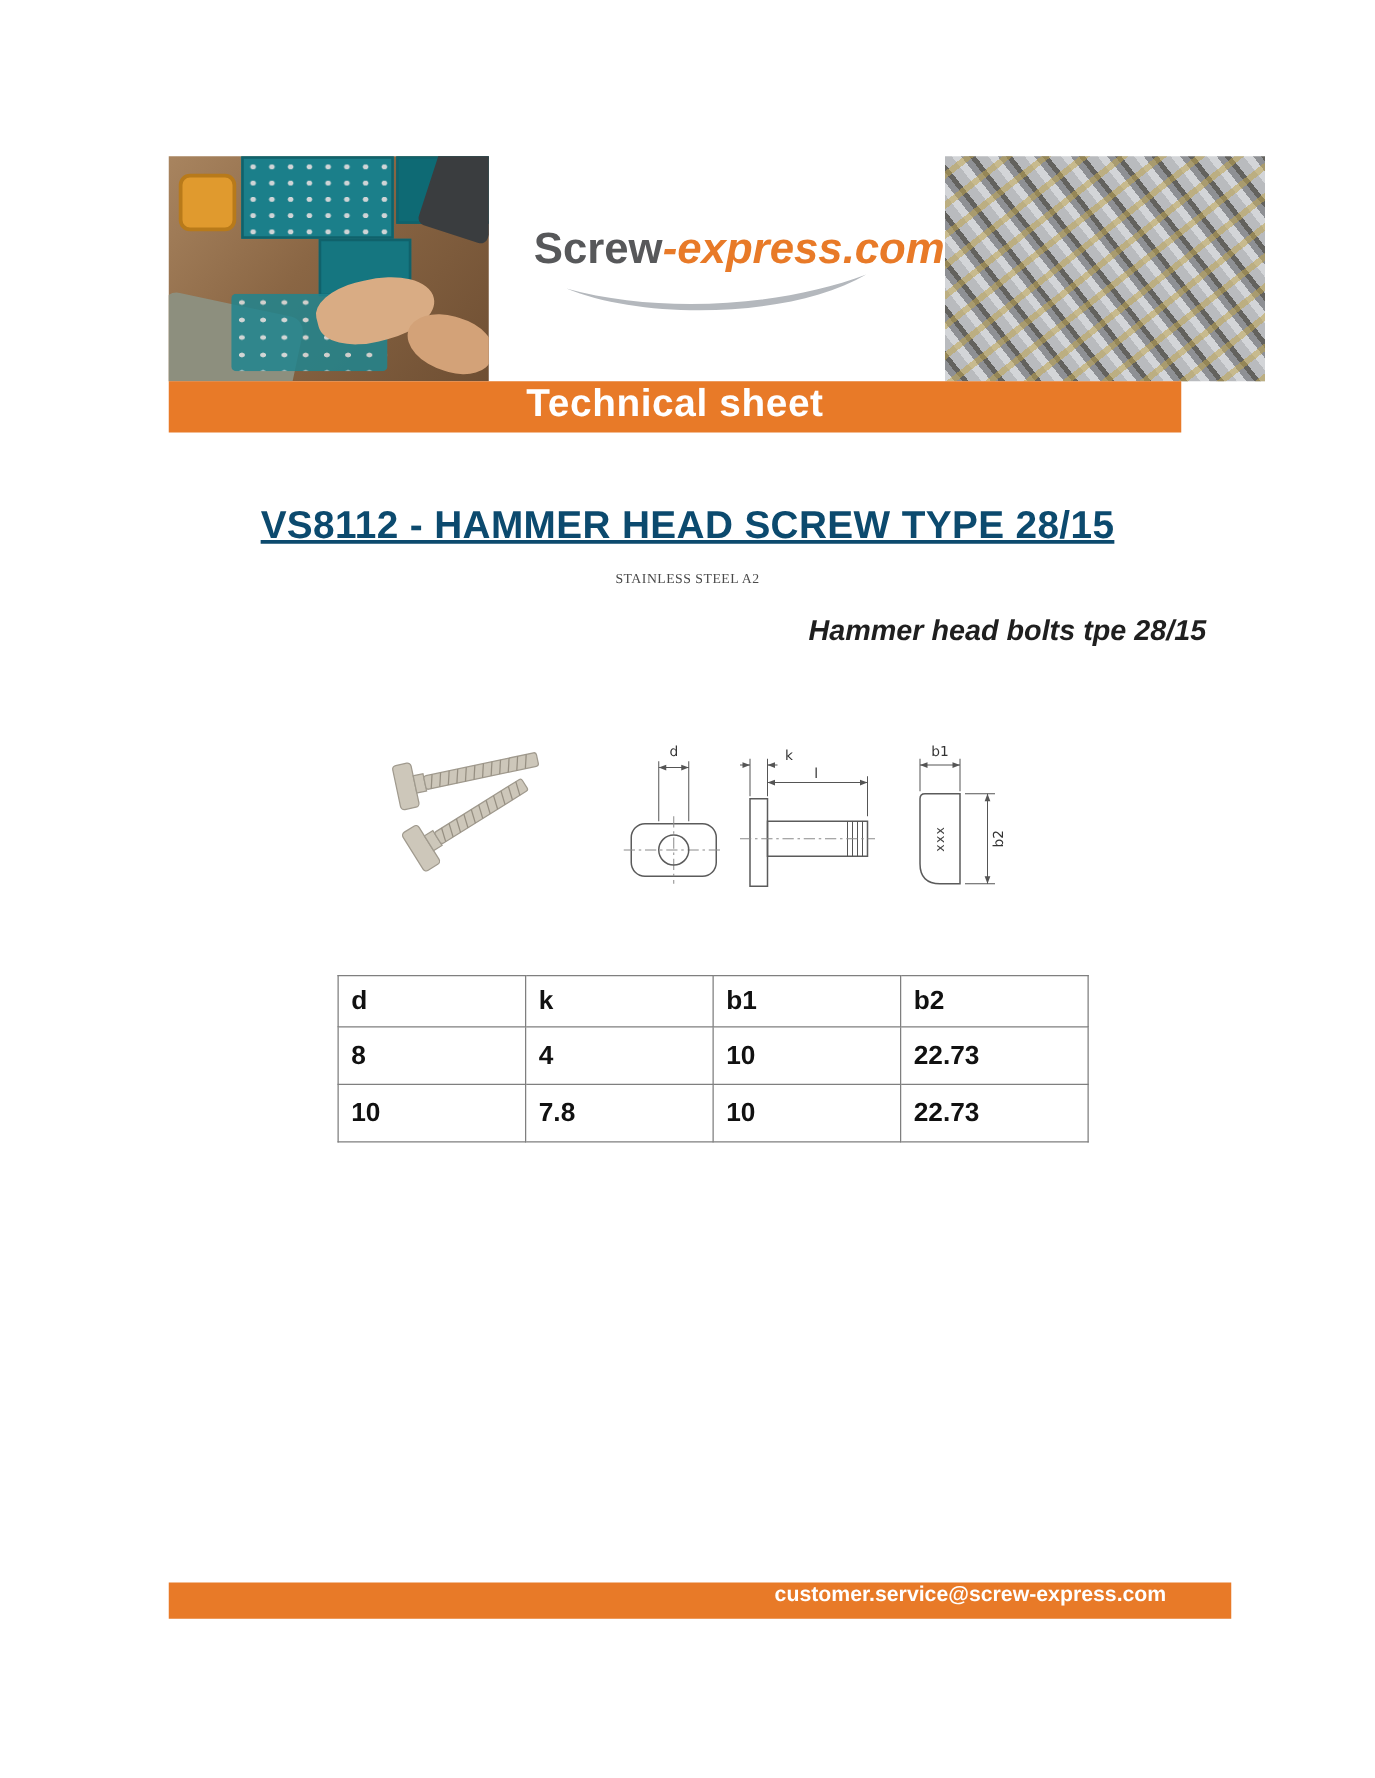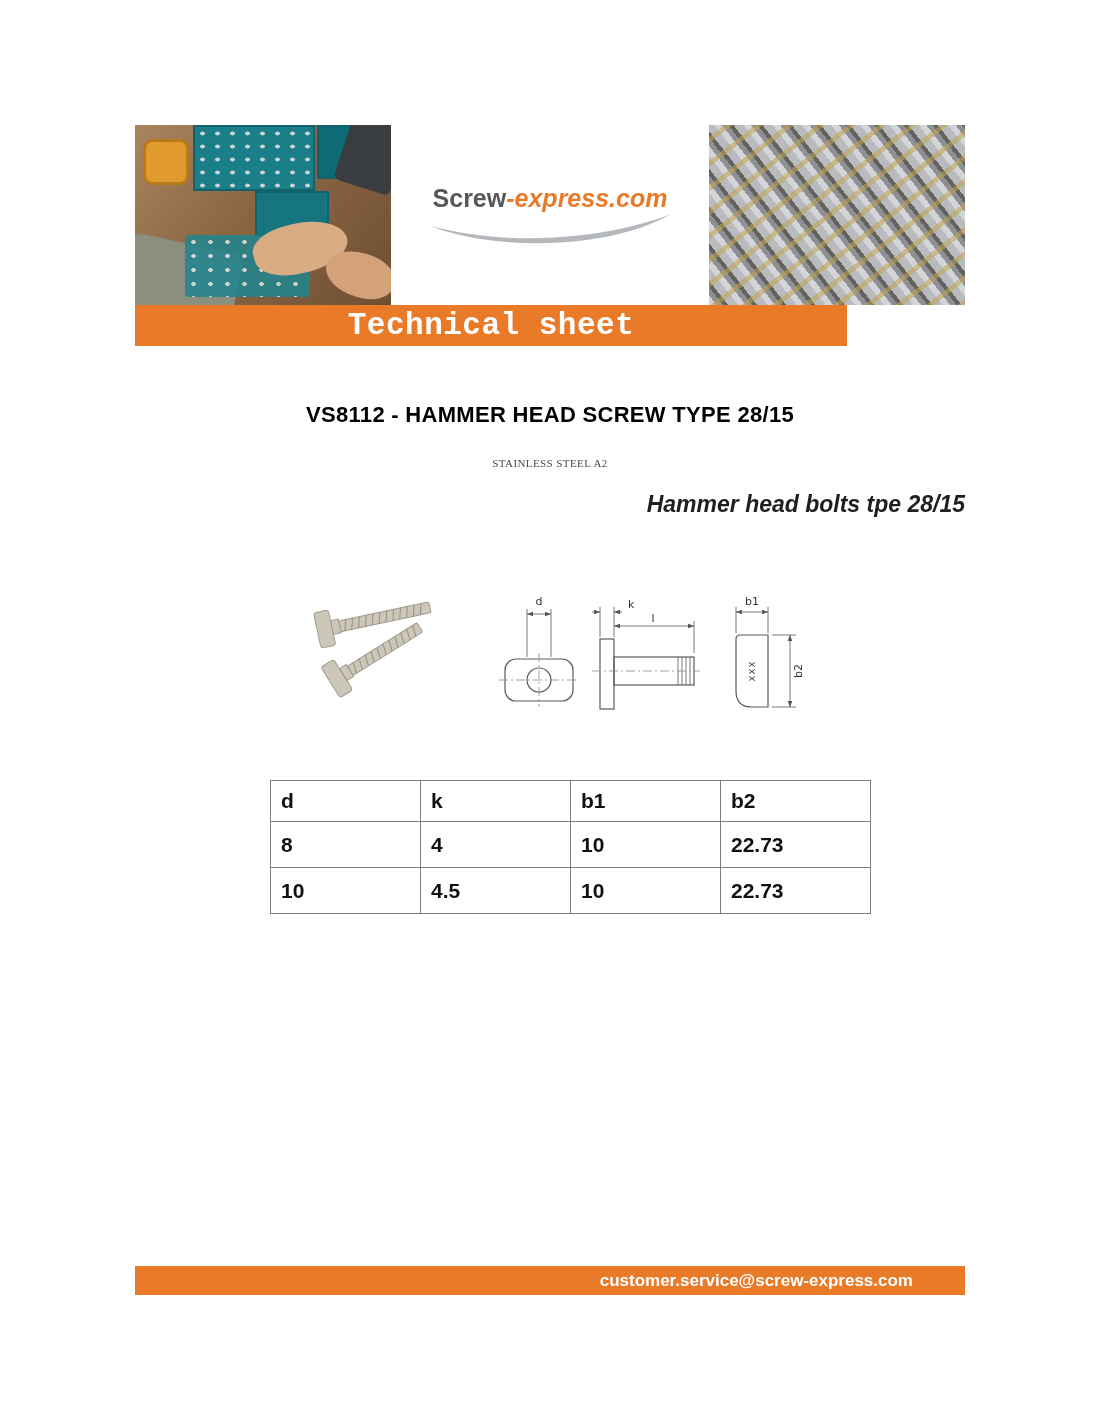--- a/index.html
+++ b/index.html
@@ -23,33 +23,33 @@
   .pl-hand{position:absolute;left:118px;top:98px;width:95px;height:50px;background:#d9ac84;border-radius:42% 58% 50% 50%;transform:rotate(-14deg);}
   .pl-hand2{position:absolute;left:190px;top:128px;width:70px;height:44px;background:#d3a278;border-radius:50% 50% 45% 55%;transform:rotate(16deg);}
   .pl-sleeve{position:absolute;left:-12px;top:118px;width:115px;height:75px;background:#8d8f7e;border-radius:12px;transform:rotate(12deg);}
   .pl-drill{position:absolute;right:-10px;top:-8px;width:58px;height:72px;background:#3a3d3f;border-radius:6px;transform:rotate(18deg);}
   .photo-right{
     background:
       repeating-linear-gradient(-38deg, rgba(190,164,80,0.55) 0 5px, rgba(190,164,80,0) 5px 19px),
       repeating-linear-gradient(52deg, #d3d5d8 0 6px, #8e9094 6px 11px, #63625e 11px 15px, #b9bbbe 15px 23px);
   }
   .logo-area{flex:1 1 auto;background:#ffffff;display:flex;flex-direction:column;align-items:center;justify-content:center;}
-  .logo-text{font-size:25px;line-height:1;white-space:nowrap;}
+  .logo-text{font-size:35px;line-height:1;white-space:nowrap;margin-left:36px;}
   .logo-screw{font-weight:bold;color:#57585a;}
   .logo-express{font-style:italic;color:#e87a28;font-weight:600;}
   .logo-swoosh{width:290px;height:32px;margin-top:2px;display:block;}
 
   
-  .tech-bar{position:absolute;left:135px;top:305px;width:712px;height:41px;background:#e87a28;display:flex;align-items:center;justify-content:center;font-family:Liberation Mono, monospace;}
+  .tech-bar{position:absolute;left:135px;top:305px;width:810px;height:41px;background:#e87a28;display:flex;align-items:flex-start;justify-content:center;}
   .tech-bar-text{color:#ffffff;font-weight:bold;font-size:31px;letter-spacing:0.5px;}
-  .footer-bar{position:absolute;left:135px;top:1266px;width:830px;height:29px;background:#e87a28;display:flex;align-items:center;justify-content:flex-end;}
+  .footer-bar{position:absolute;left:135px;top:1266px;width:830px;height:29px;background:#e87a28;display:flex;justify-content:flex-end;padding-left:20px;}
   .footer-text{color:#ffffff;font-weight:bold;font-size:17px;padding-right:52px;}
 
   
-  .doc-title{position:absolute;left:135px;top:402px;width:830px;text-align:center;font-size:22px;font-weight:600;color:#000000;letter-spacing:0.3px;}
+  .doc-title{position:absolute;left:135px;top:402px;width:830px;text-align:center;font-size:31px;font-weight:600;color:#0c4a6e;letter-spacing:0.3px;text-decoration:underline;}
   .material{position:absolute;left:135px;top:457px;width:830px;text-align:center;font-size:11px;color:#4a4a4a;letter-spacing:0.4px;font-family:Liberation Serif, serif;}
   .product-heading{position:absolute;left:135px;top:491px;width:830px;text-align:right;font-size:23px;font-style:italic;font-weight:bold;color:#1f1f1f;}
 
   
   .product-photo{position:absolute;left:296px;top:573px;width:168px;height:138px;}
   .diag{position:absolute;top:593px;}
   .diag-d{left:498px;width:82px;height:122px;}
   .diag-kl{left:590px;width:112px;height:122px;}
   .diag-b{left:726px;width:86px;height:122px;}
   .outline{fill:none;stroke:#5b5b5b;stroke-width:1.2;}
@@ -212,21 +212,21 @@
         <td>b2</td>
       </tr>
       <tr class="row">
         <td>8</td>
         <td>4</td>
         <td>10</td>
         <td>22.73</td>
       </tr>
       <tr class="row">
         <td>10</td>
-        <td>4.5</td>
+        <td>7.8</td>
         <td>10</td>
         <td>22.73</td>
       </tr>
     </tbody>
   </table>
 
   <div class="footer-bar">
     <span class="footer-text">customer.service@screw-express.com</span>
   </div>
 

